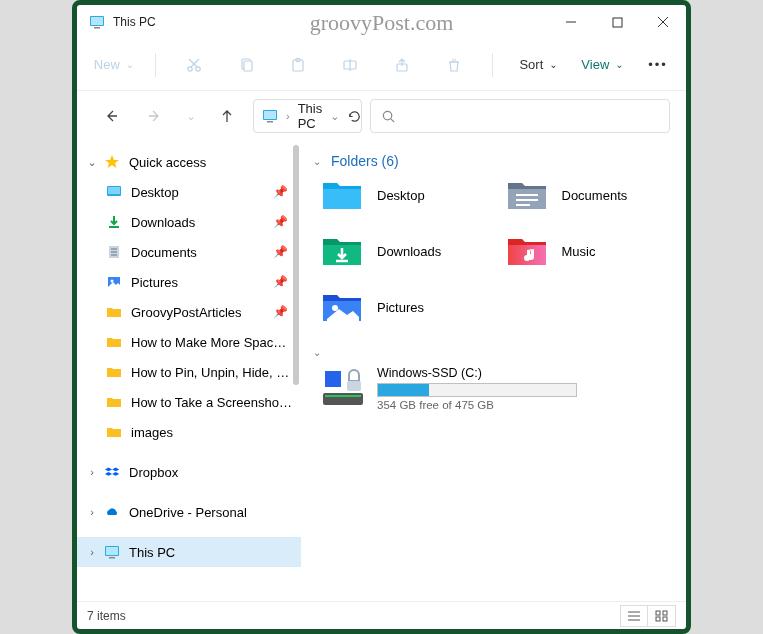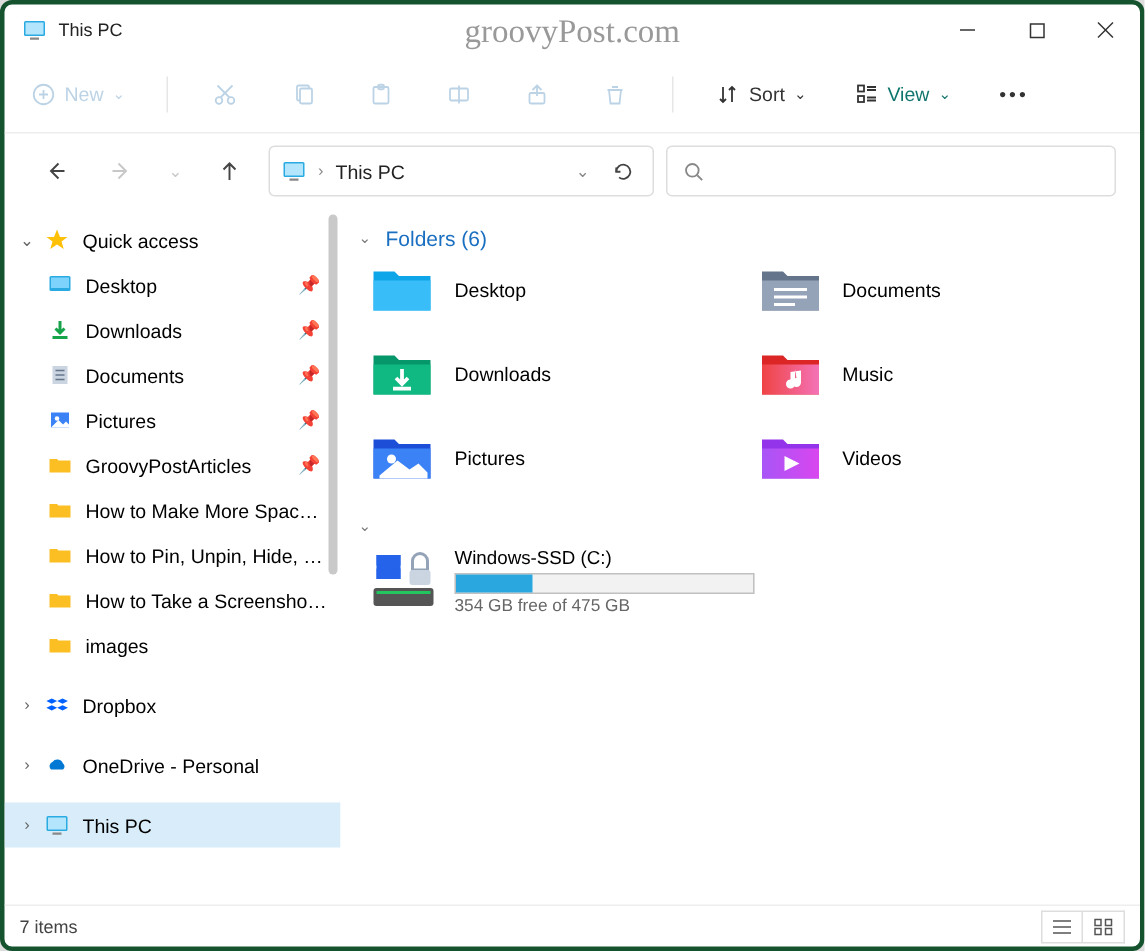--- a/index.html
+++ b/index.html
@@ -1,18 +1,18 @@
 <!DOCTYPE html>
 <html><head>
   <meta charset="utf-8">
   <style>
     * { margin: 0; padding: 0; box-sizing: border-box; font-family: 'Segoe UI', Tahoma, sans-serif; }
     body { background: #ddd; display:flex; align-items:center; justify-content:center; height:100vh; }
     .window {
-      width: 763px; height: 634px; background: #fff; border: 3px solid #14532d;
+      width: 619px; height: 634px; background: #fff; border: 5px solid #14532d;
       border-radius: 8px; overflow: hidden; display: flex; flex-direction: column;
       position: relative;
     }
     
     .titlebar {
       height: 34px; display: flex; align-items: center; padding: 0 6px 0 12px;
       position: relative;
     }
     .titlebar .app-icon { width: 16px; height: 16px; margin-right: 8px; }
     .titlebar .title { font-size: 12px; color: #222; }
@@ -427,34 +427,20 @@
         </div>
         <div class="folder-item">
           <svg class="ficon" viewBox="0 0 42 36">
               <path d="M2 6 L16 6 L19 9 L40 9 V32 H2 Z" fill="#1d4ed8"></path>
               <path d="M2 12 H40 V32 H2 Z" fill="#3b82f6"></path>
               <circle cx="14" cy="19" r="3" fill="#fff"></circle>
               <path d="M6 30 L18 20 L26 26 L32 22 L38 28 V32 H6 Z" fill="#fff"></path>
             </svg>
           <span>Pictures</span>
         </div>
-        <div class="folder-item">
-          <svg class="ficon" viewBox="0 0 42 36">
-              <defs>
-                <linearGradient id="vg" x1="0" x2="1">
-                  <stop offset="0" stop-color="#a855f7"></stop>
-                  <stop offset="1" stop-color="#d946ef"></stop>
-                </linearGradient>
-              </defs>
-              <path d="M2 6 L16 6 L19 9 L40 9 V32 H2 Z" fill="#9333ea"></path>
-              <path d="M2 12 H40 V32 H2 Z" fill="url(#vg)"></path>
-              <path d="M17 17 L27 22 L17 27 Z" fill="#fff"></path>
-            </svg>
-          <span>Videos</span>
-        </div>
       </div>
 
       <div class="section-hdr">
         <span class="chev">⌄</span>
       </div>
       <div class="drive-row">
         <svg class="drive-icon" viewBox="0 0 44 40">
           <rect x="2" y="24" width="40" height="12" rx="2" fill="#555"></rect>
             <rect x="4" y="26" width="36" height="2" fill="#22c55e"></rect>
           <rect x="4" y="2" width="16" height="16" fill="#2563eb"></rect>

